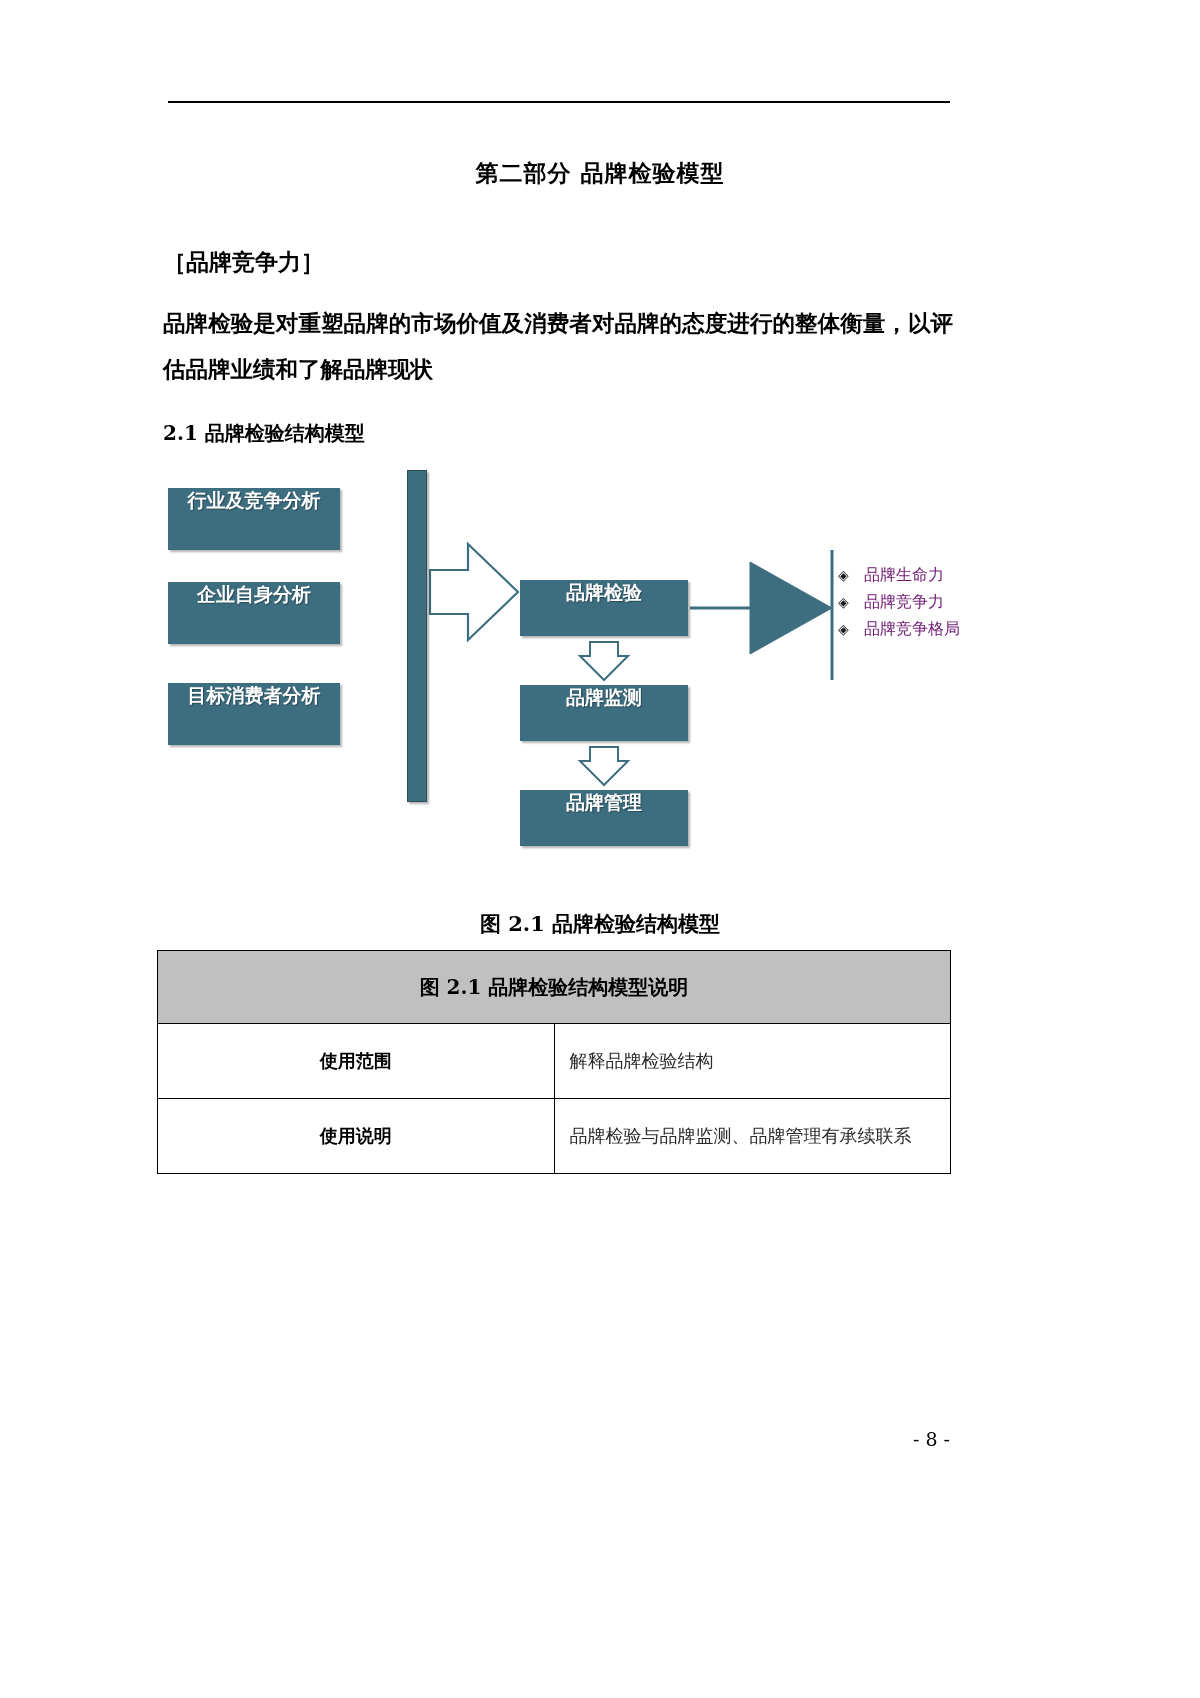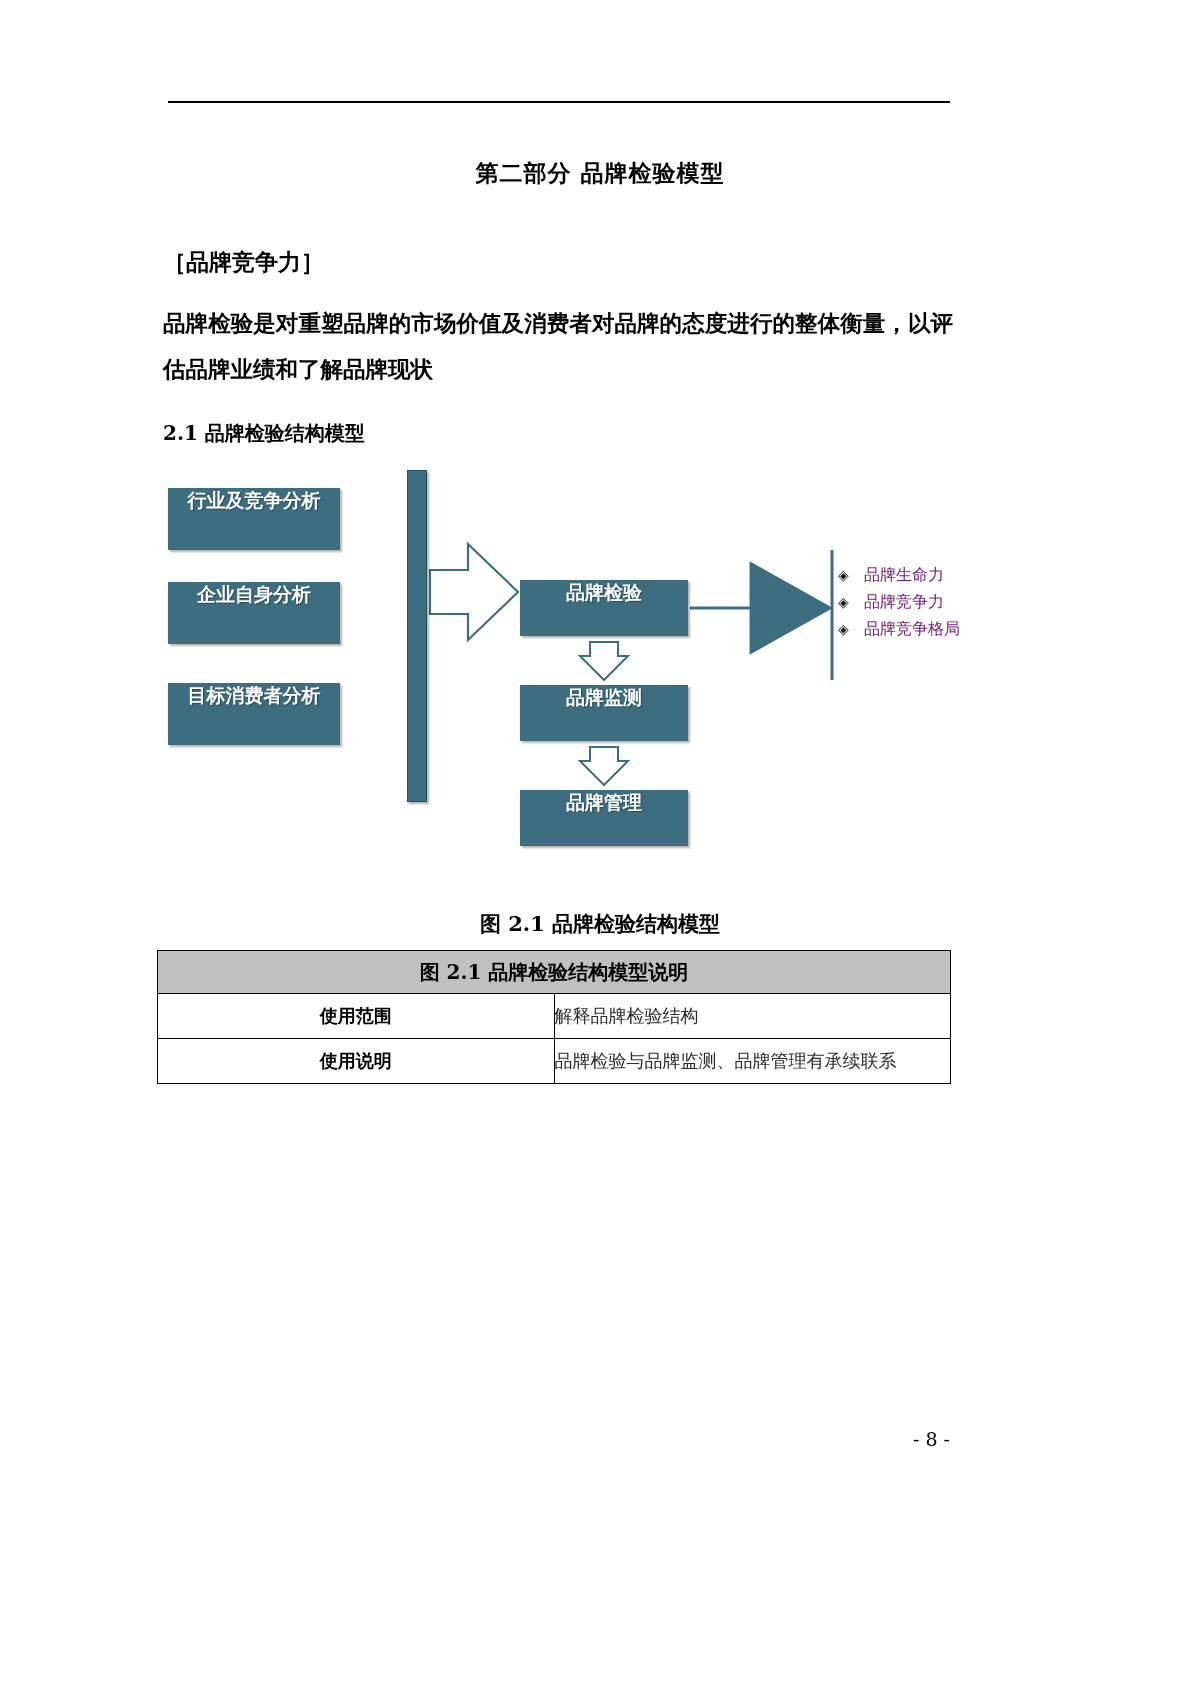--- a/index.html
+++ b/index.html
@@ -173,21 +173,21 @@
   .info-table {
     position: absolute;
     left: 157px;
     top: 950px;
     width: 794px;
     border-collapse: collapse;
     table-layout: fixed;
   }
   .info-table td, .info-table th {
     border: 1.5px solid #000000;
-    padding: 0;
+    padding: 15px;
   }
   .tbl-header {
     background: #c0c0c0;
     text-align: center;
     font-size: 20px;
     font-weight: bold;
     height: 42px;
     font-family: "DejaVu Serif", "Liberation Serif", serif;
   }
   .tbl-key {

